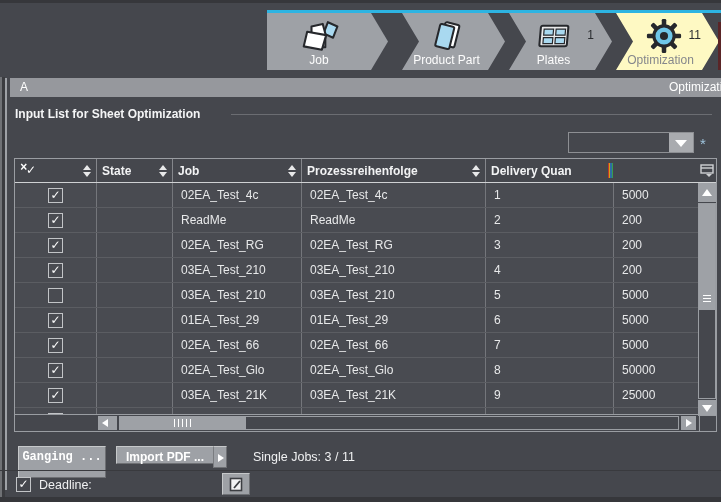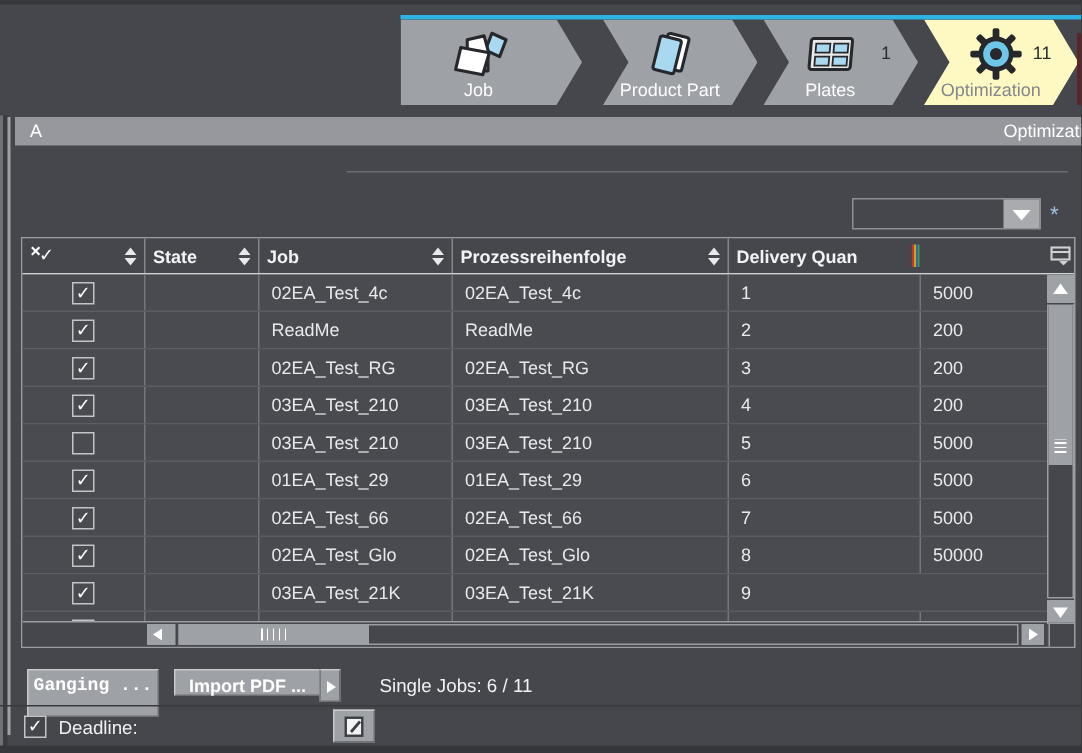--- a/index.html
+++ b/index.html
@@ -183,20 +183,21 @@
     <span class="r1"></span>
       <span class="r2"></span>
       <span class="r3"></span>
   </div>
 
   <div class="abs" id="abar">
     <span class="left">A</span>
     <span class="right">Optimization</span>
   </div>
 
+  <div class="abs" id="section-title">Input List for Sheet Optimization</div>
   <div class="abs" id="group-line"></div>
 
   <div class="abs" id="filter">
     <span class="val"></span>
     <span class="dd-btn"></span>
   </div>
   <div class="abs" id="filter-star">*</div>
 
   <div class="abs" id="table">
     <div id="thead">
@@ -334,20 +335,21 @@
     </div>
 
     <div class="row">
       <div class="td center">
         <span class="cb">✓</span>
       </div>
       <div class="td"></div>
       <div class="td">03EA_Test_21K</div>
       <div class="td">03EA_Test_21K</div>
       <div class="td">9</div>
+      <div class="td">25000</div>
     </div>
 
     <div class="row">
       <div class="td center">
         <span class="cb">✓</span>
       </div>
       <div class="td"></div>
       <div class="td"></div>
       <div class="td"></div>
       <div class="td"></div>
@@ -367,21 +369,21 @@
       <span id="htrack"></span>
       <span id="hthumb"></span>
       <span class="btn rt"></span>
     </div>
     <div id="scroll-corner"></div>
   </div>
 
   <div class="abs btn3d" id="btn-ganging">Ganging ...</div>
   <div class="abs btn3d" id="btn-import">Import PDF ...</div>
   <div class="abs btn3d" id="btn-import-arrow"></div>
-  <div class="abs" id="single-jobs">Single Jobs: 6 / 11</div>
+  <div class="abs" id="single-jobs">Single Jobs: 3 / 11</div>
 
   <div class="abs" id="footer-divider"></div>
   <span class="abs cb" id="deadline-cb">✓</span>
   <div class="abs" id="deadline-label">Deadline:</div>
   <div class="abs" id="deadline-value">Today (Mar 31, 2017)</div>
   <div class="abs btn3d" id="deadline-edit">
     <svg width="14" height="15" viewBox="0 0 14 15">
       <rect x="1.5" y="1.5" width="11" height="12" fill="#f2f3f4" stroke="#3c3e42" stroke-width="1.6"></rect>
       <line x1="5" y1="11" x2="11" y2="4" stroke="#3c3e42" stroke-width="1.8"></line>
     </svg>

